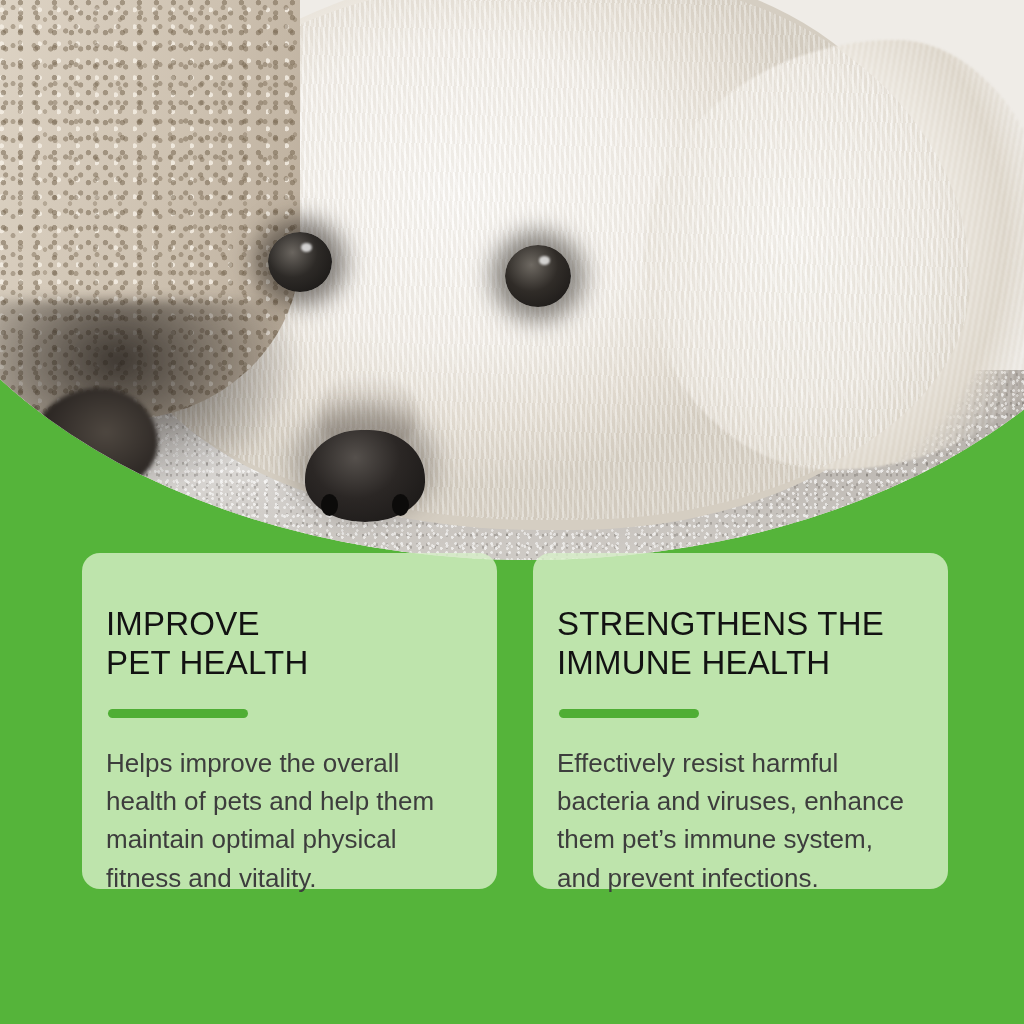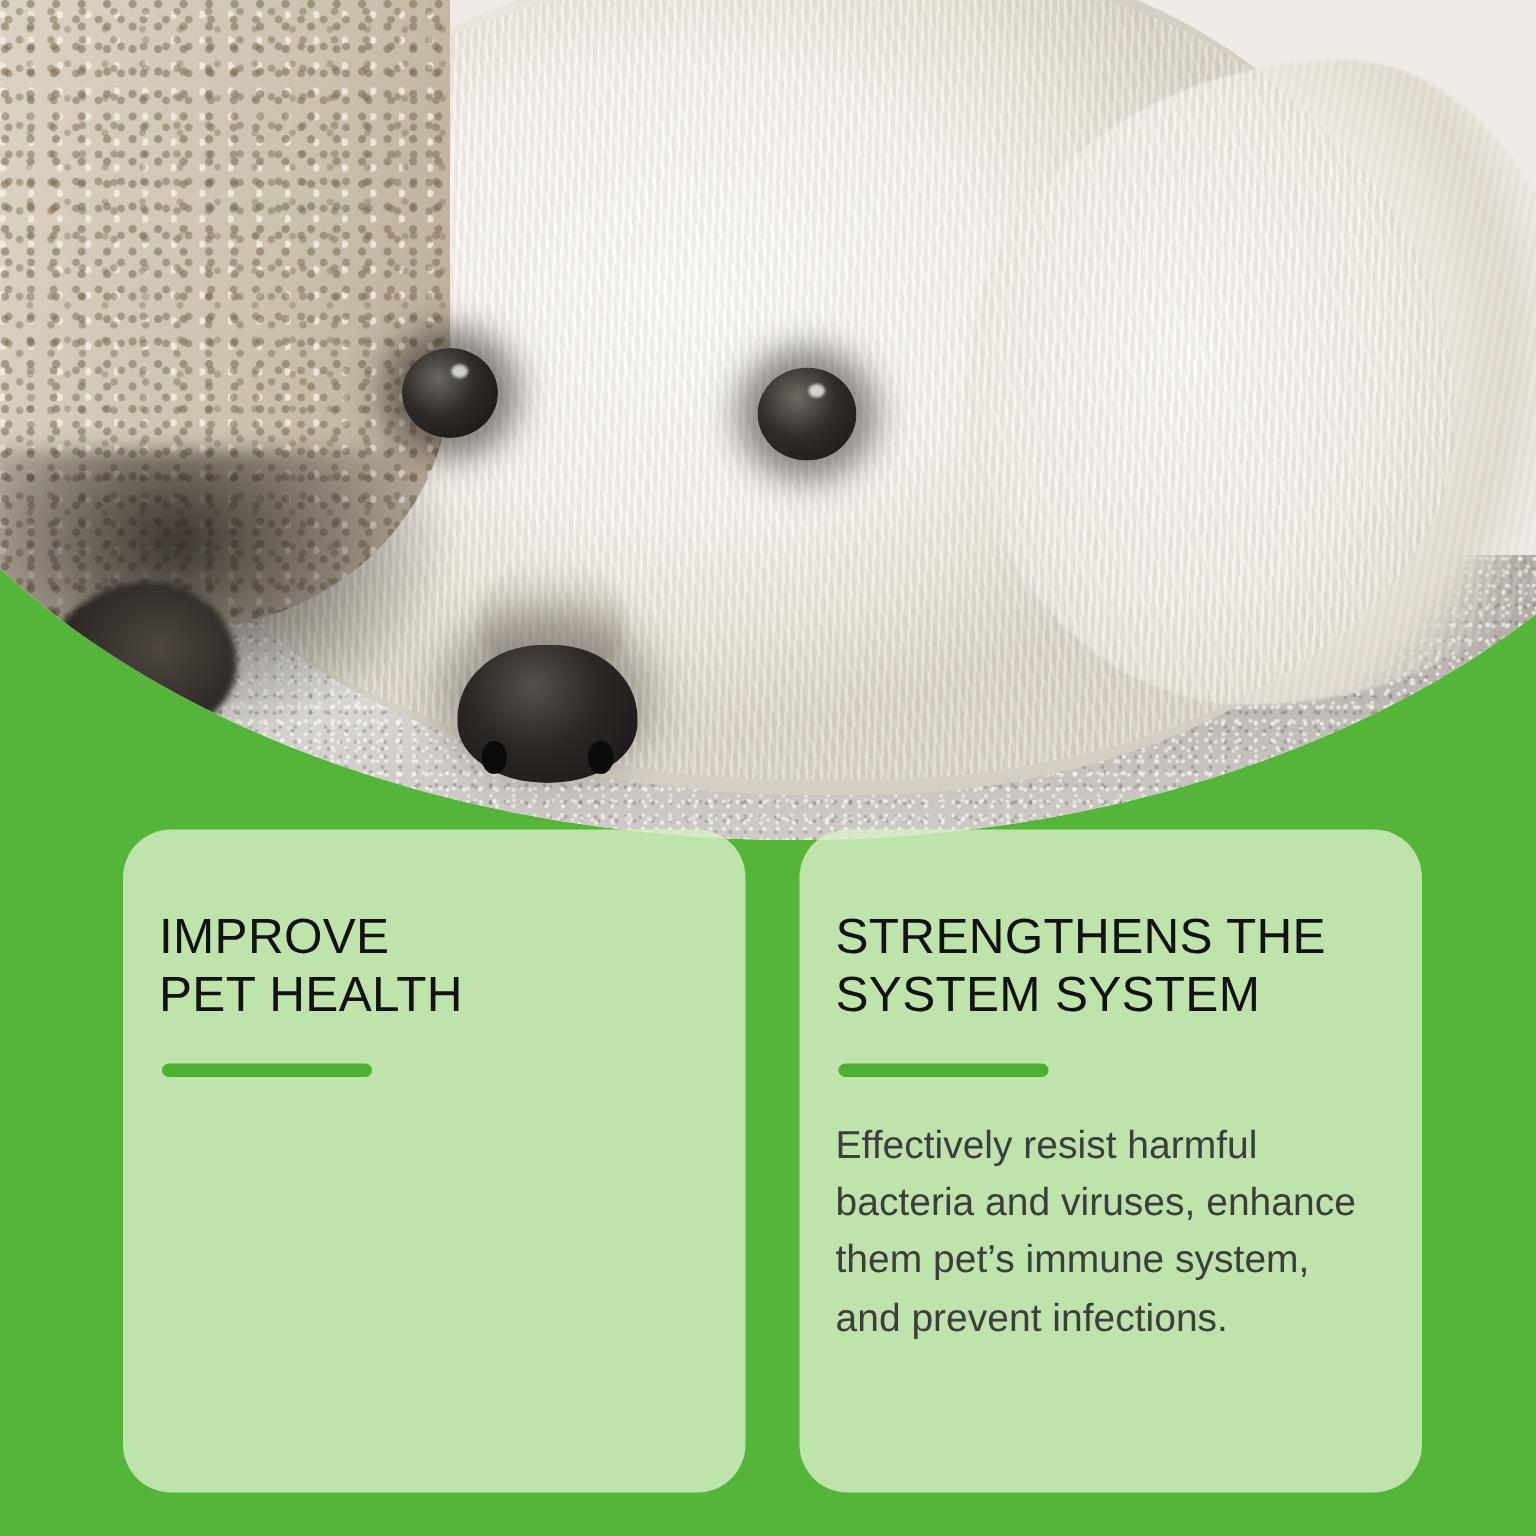--- a/index.html
+++ b/index.html
@@ -149,23 +149,23 @@
     filter:blur(2px);
   }
 
   
   .cards {
     position:absolute; left:0; top:0; width:1024px; height:1024px;
   }
   .card {
     position:absolute;
     top:553px;
-    height:442px;
+    height:336px;
     background:rgba(216,240,201,0.80);
-    border-radius:32px;
+    border-radius:18px;
     padding:52px 28px 0 24px;
   }
   .card.left  { left:82px;  width:415px; }
   .card.right { left:533px; width:415px; }
 
   .card-title {
     font-size:33px;
     line-height:1.18;
     letter-spacing:0.2px;
     font-weight:400;
@@ -209,23 +209,24 @@
       <div class="ph-nose"></div>
     </div>
   </div>
 
   <div class="cards">
 
     <div class="card left">
       <div class="card-title">IMPROVE
 PET HEALTH</div>
       <div class="card-rule"></div>
+      <div class="card-body">Helps improve the overall health of pets and help them maintain optimal physical fitness and vitality.</div>
     </div>
 
     <div class="card right">
       <div class="card-title">STRENGTHENS THE
-SYSTEM SYSTEM</div>
+IMMUNE HEALTH</div>
       <div class="card-rule"></div>
       <div class="card-body">Effectively resist harmful bacteria and viruses, enhance them pet’s immune system, and prevent infections.</div>
     </div>
 
   </div>
 </div>
 
 </body></html>

